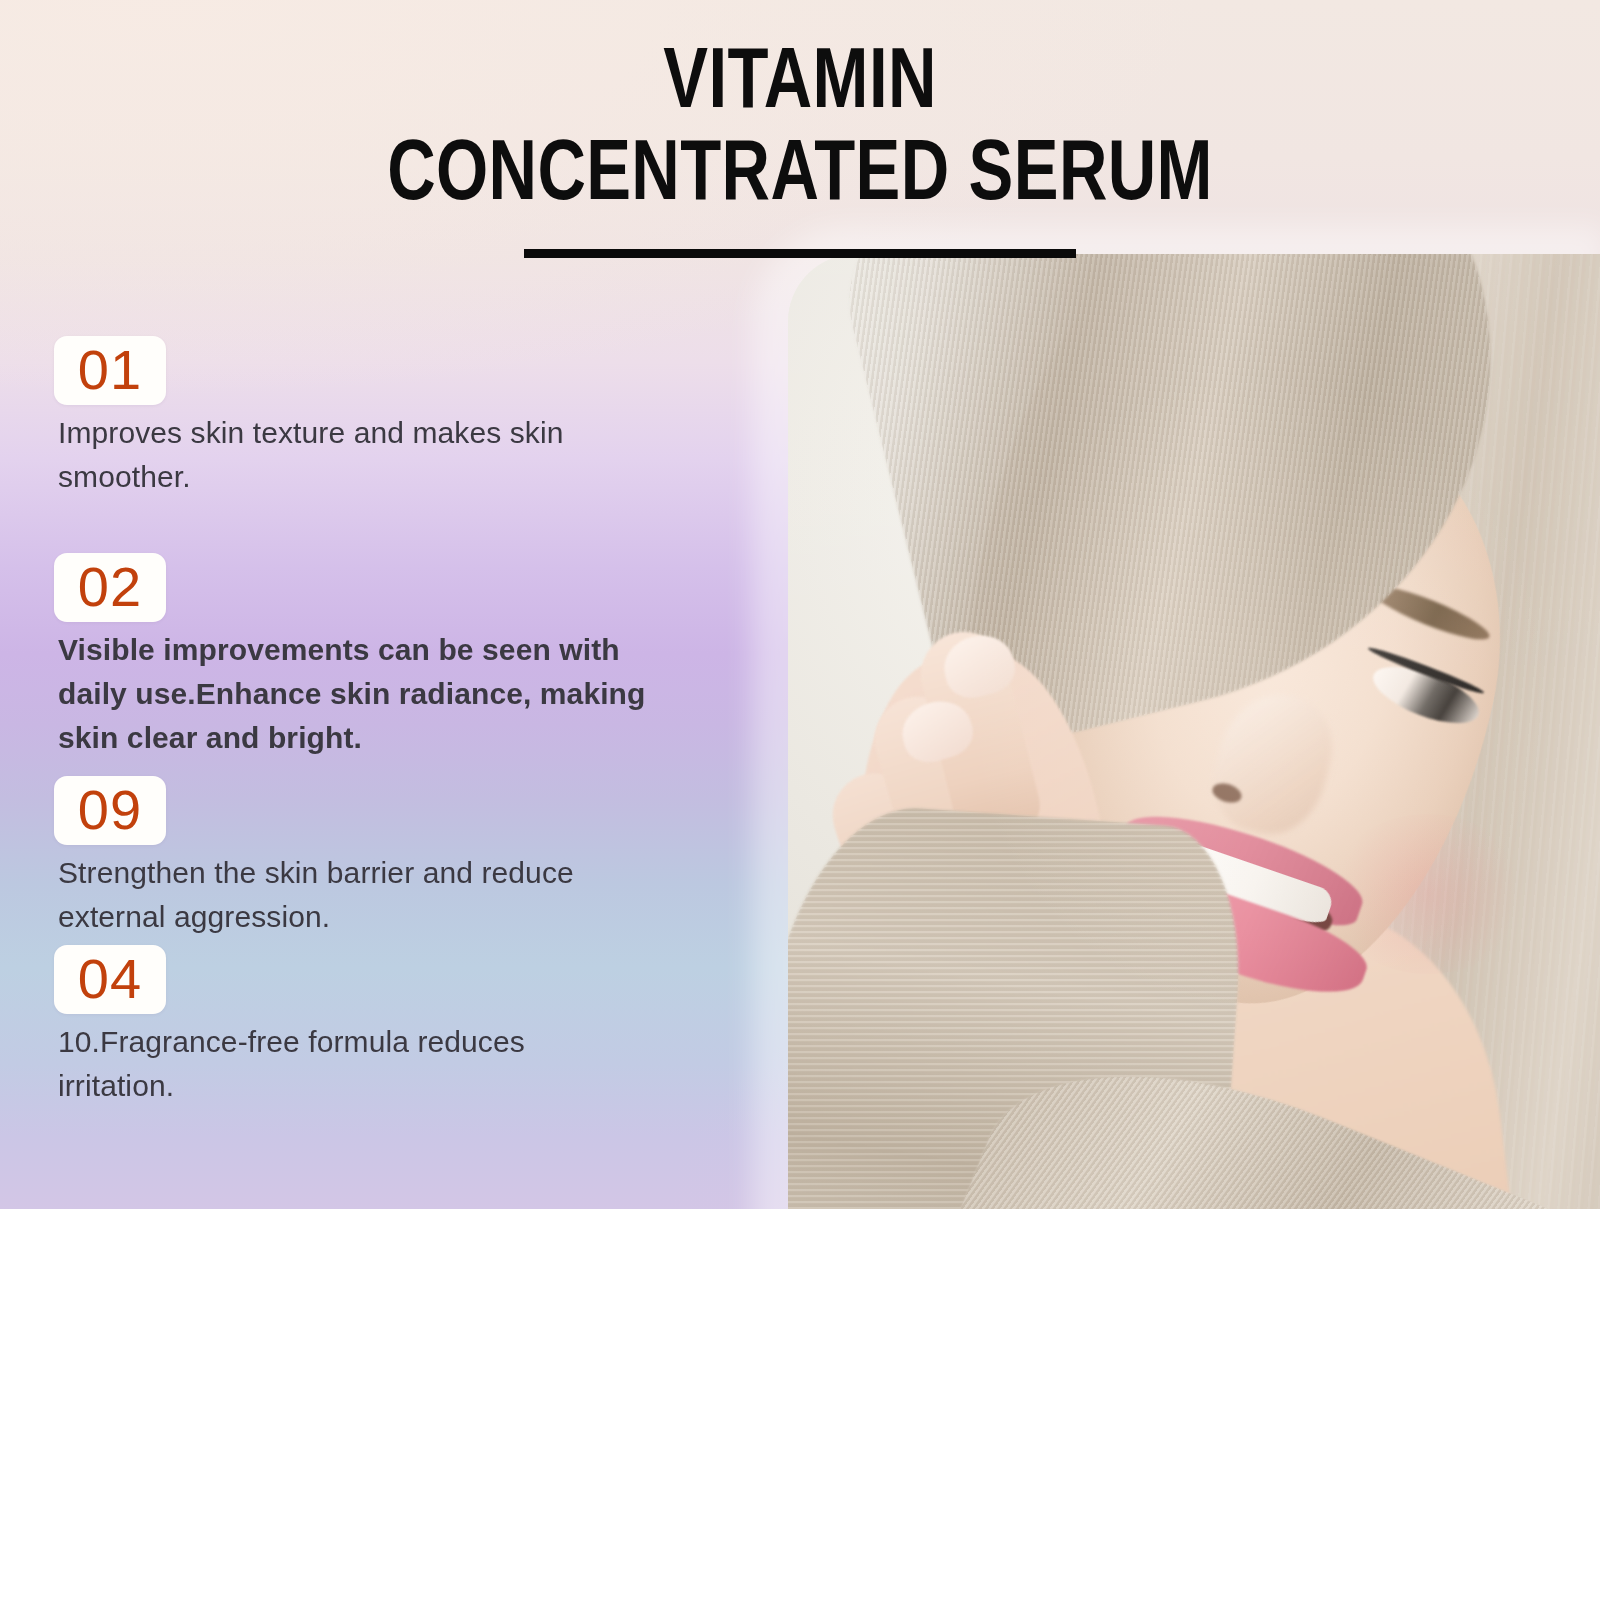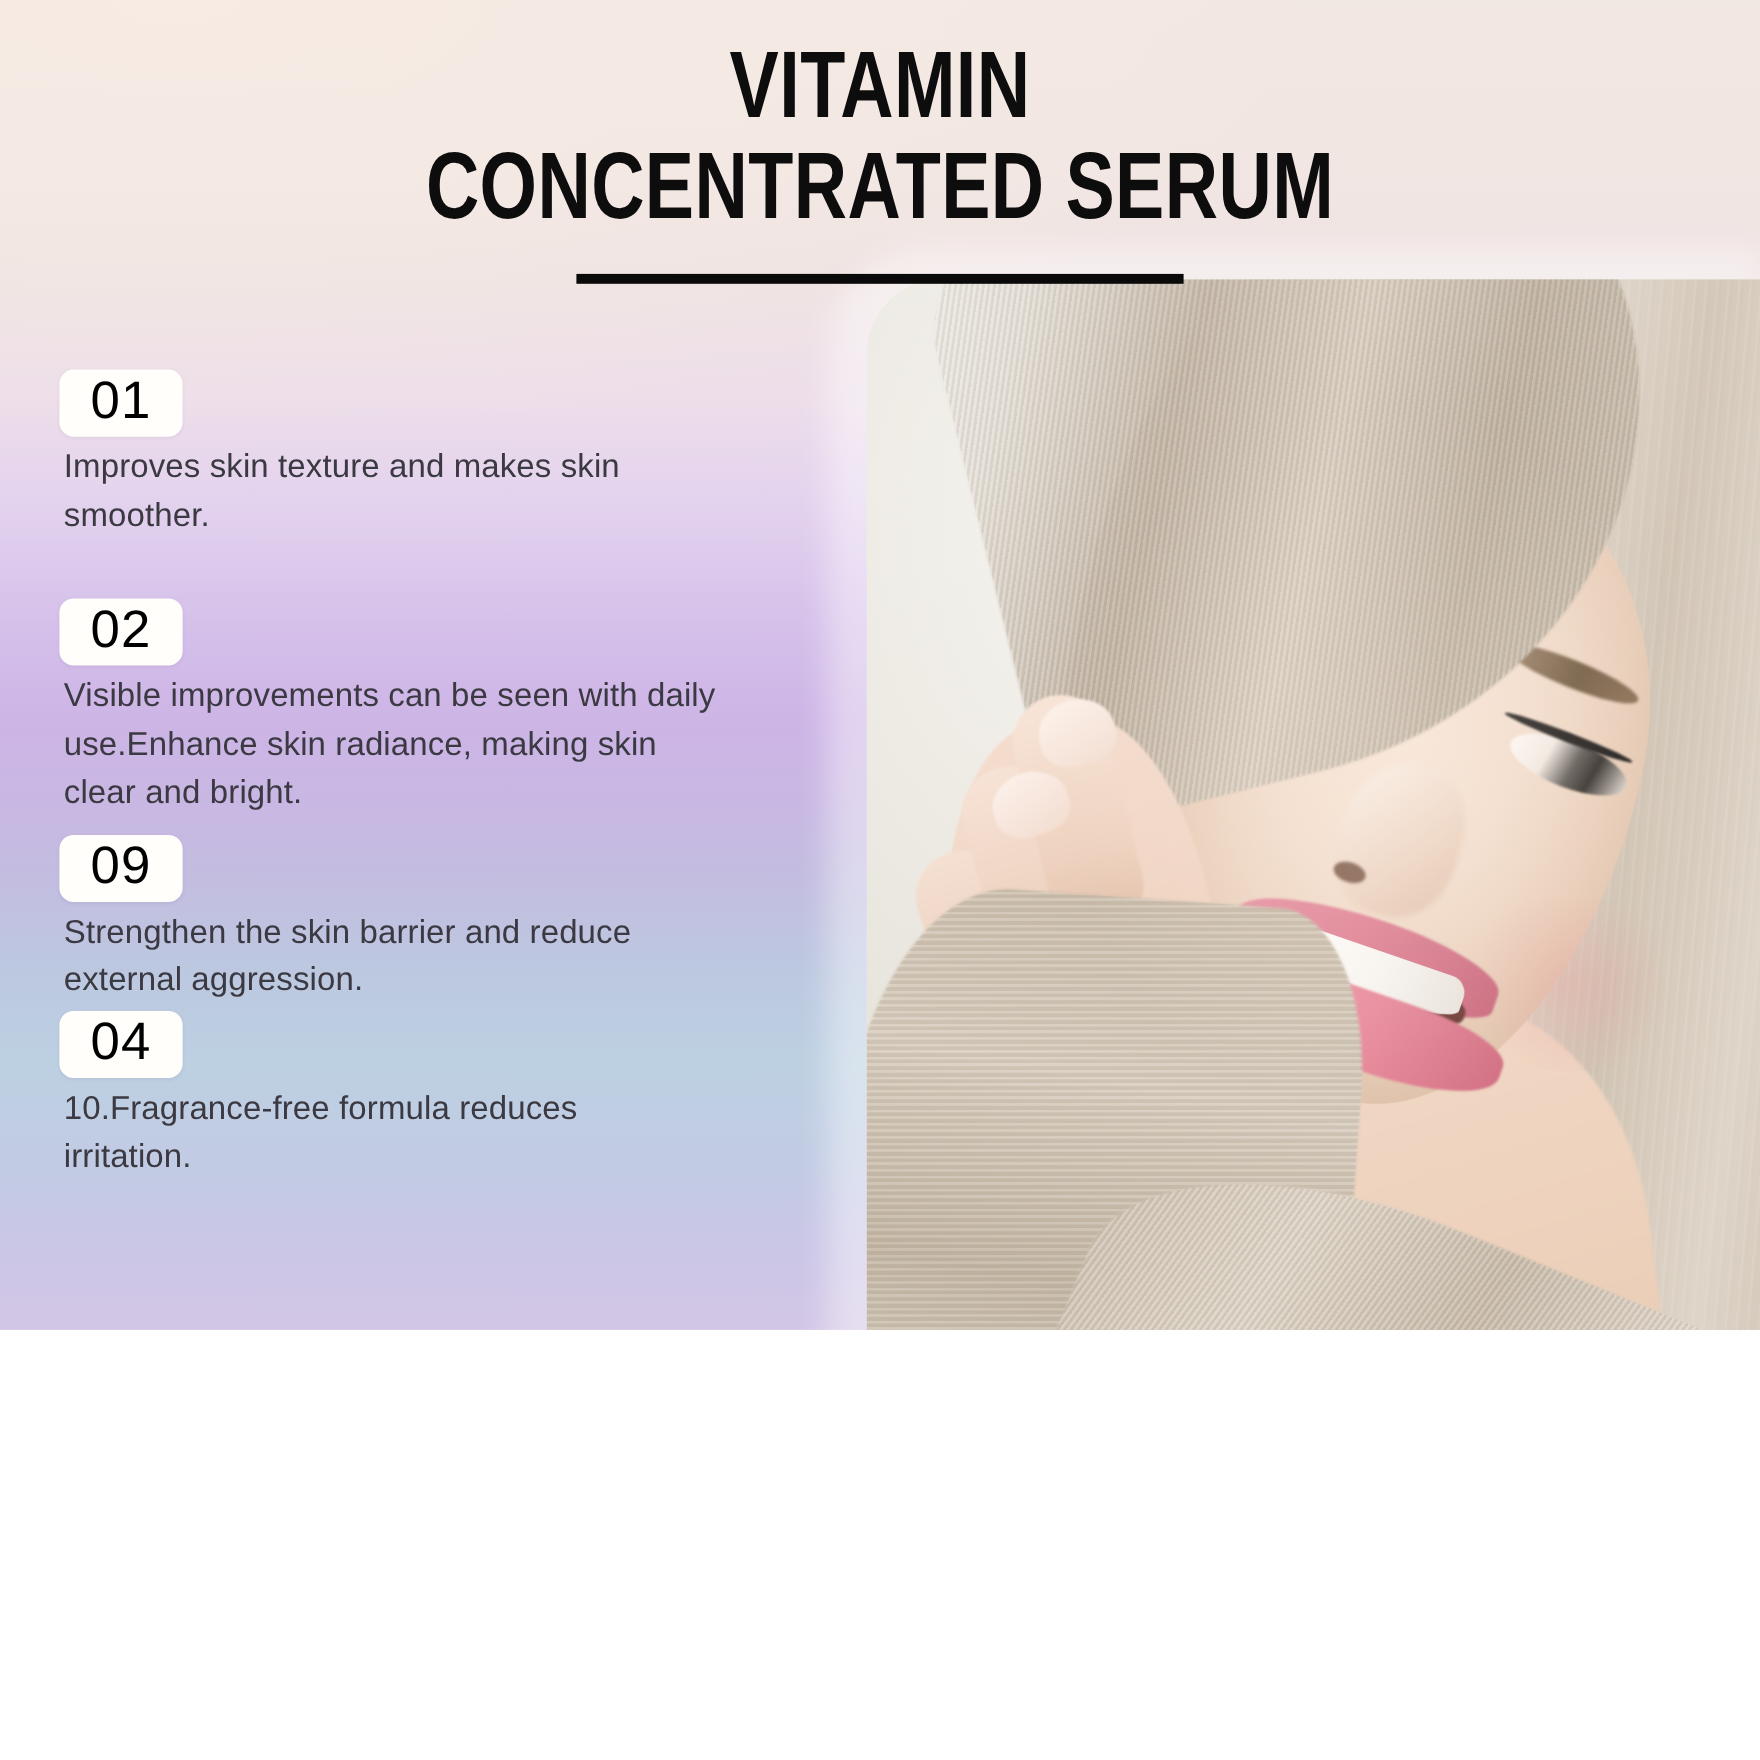--- a/index.html
+++ b/index.html
@@ -391,37 +391,37 @@
   .badge {
     display: inline-block;
     background: #fffefb;
     border-radius: 13px;
     padding: 4px 22px 6px 22px;
     min-width: 112px;
     text-align: center;
     box-shadow: 0 1px 3px rgba(120,100,140,0.10);
   }
   .badge-num {
-    color: #000000;
-    font-size: 48px;
+    color: #c2410c;
+    font-size: 56px;
     font-weight: 400;
     line-height: 1.06;
     letter-spacing: 1px;
   }
   .benefit-text {
     margin: 6px 0 0 4px;
     color: #3b3942;
     font-size: 30px;
     font-weight: 300;
     line-height: 1.46;
     letter-spacing: 0.1px;
     max-width: 600px;
   }
   .b1 .benefit-text { max-width: 560px; }
-  .b2 .benefit-text { max-width: 600px; }
+  .b2 .benefit-text { max-width: 600px; font-weight: bold; }
   .b3 .benefit-text { max-width: 580px; }
   .b4 .benefit-text { max-width: 570px; }
 
   .b1 { margin-bottom: 54px; }
   .b2 { margin-bottom: 16px; }
   .b3 { margin-bottom: 6px; }
 </style>
 </head>
 <body>
 

